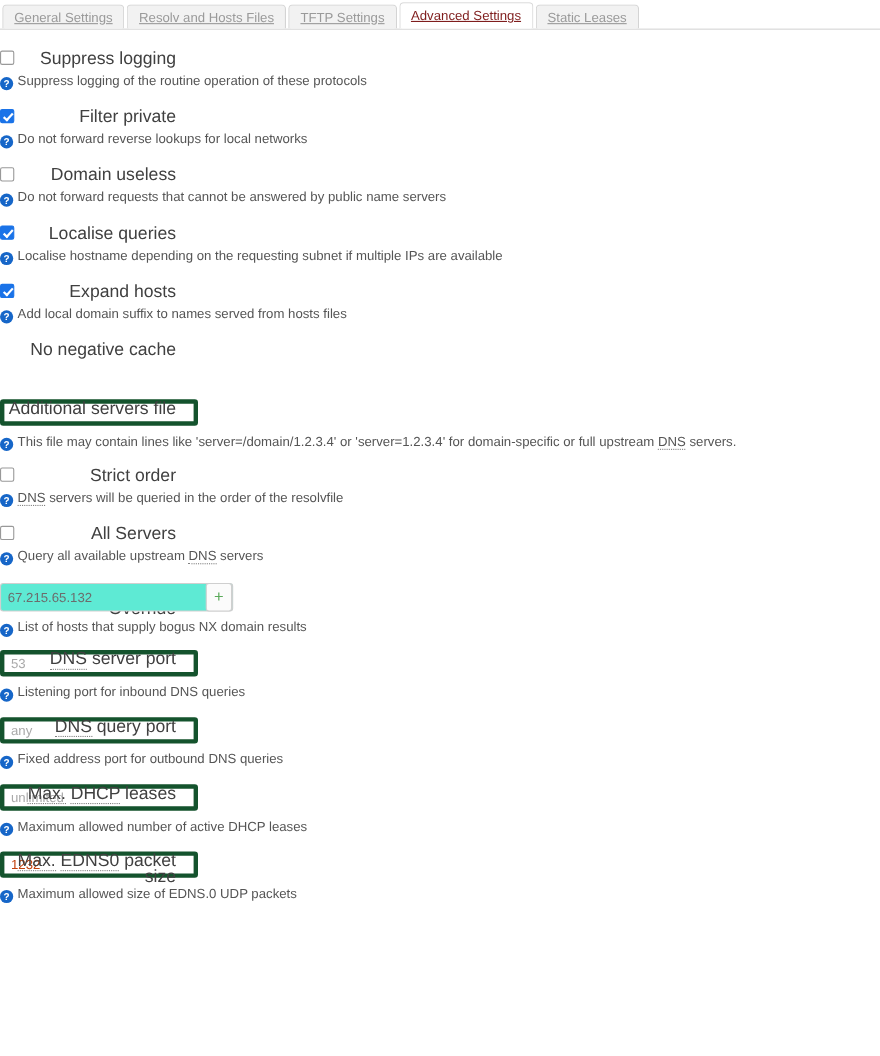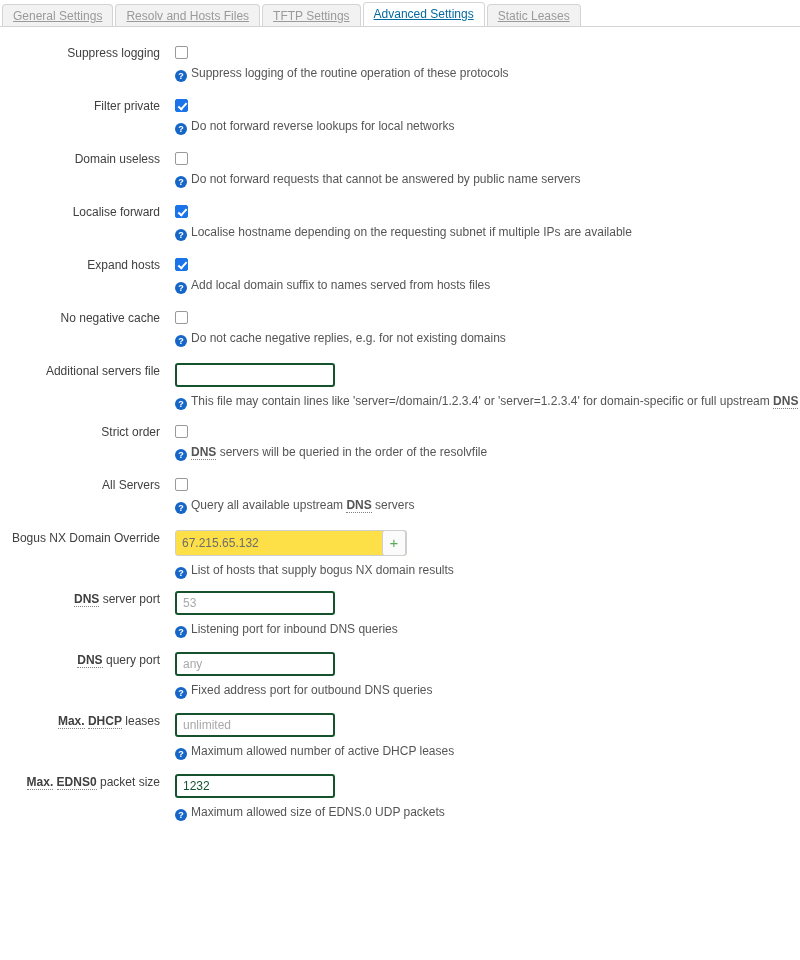--- a/index.html
+++ b/index.html
@@ -42,21 +42,21 @@
     position: relative;
     top: 1px;
     vertical-align: bottom;
     margin-right: 2px;
     cursor: pointer;
     user-select: none;
     text-decoration: underline;
   }
   .tab.active {
     background: #ffffff;
-    color: #0369a1;
+    color: #7f1d1d;
     border-color: #d4d4d4;
     height: 24px;
     line-height: 23px;
     margin-top: 1px;
     top: 1px;
     z-index: 3;
   }
 
   
   .form {
@@ -67,26 +67,25 @@
     min-height: 53px;
   }
   .row.field { min-height: 61px; }
 
   .label {
     position: absolute;
     left: 0;
     top: 3px;
     width: 160px;
     text-align: right;
-    font-size: 12px;
+    font-size: 16px;
     color: #404040;
     line-height: 15px;
   }
   .control {
-    margin-left: 175px;
     padding-top: 2px;
   }
 
   
   .cb {
     width: 13px;
     height: 13px;
     box-sizing: border-box;
     border: 1px solid #999999;
     border-radius: 2px;
@@ -107,44 +106,44 @@
     top: 0.5px;
     width: 3px;
     height: 7px;
     border: solid #ffffff;
     border-width: 0 2px 2px 0;
     transform: rotate(42deg);
   }
 
   
   .txt {
-    width: 160px;
+    width: 180px;
     height: 24px;
     box-sizing: border-box;
-    border: 2px solid #14532d;
+    border: 4px solid #14532d;
     border-radius: 3px;
     background: #ffffff;
     padding: 0 6px;
     font-family: "Liberation Sans", sans-serif;
     font-size: 12px;
-    color: #14532d;
+    color: #c2410c;
     outline: none;
     vertical-align: top;
   }
   .txt::placeholder { color: #a9a9a9; opacity: 1; }
 
   
   .dynlist {
     display: inline-block;
-    width: 232px;
+    width: 212px;
     height: 26px;
     box-sizing: border-box;
     border: 1px solid #cfcfcf;
     border-radius: 3px;
-    background: #fde047;
+    background: #5eead4;
     position: relative;
     vertical-align: top;
   }
   .dynlist .dval {
     position: absolute;
     left: 6px;
     top: 4px;
     font-size: 12px;
     color: #6c6c6c;
     line-height: 16px;
@@ -188,21 +187,20 @@
     text-align: center;
     vertical-align: -2px;
     margin-right: 4px;
     font-family: "Liberation Sans", sans-serif;
     cursor: help;
   }
   abbr, .abbr {
     text-decoration: none;
     border-bottom: 1px dotted #808080;
     cursor: help;
-    font-weight: bold;
   }
 </style>
 </head>
 <body>
 
 <div class="tabbar" id="tabbar"><span class="tab">General Settings</span><span class="tab">Resolv and Hosts Files</span><span class="tab">TFTP Settings</span><span class="tab active">Advanced Settings</span><span class="tab">Static Leases</span></div>
 
 <div class="form" id="form">
     <div class="row">
       <div class="label">Suppress logging</div>
@@ -219,39 +217,35 @@
       </div>
     </div>
     <div class="row">
       <div class="label">Domain useless</div>
       <div class="control">
         <span class="cb"></span>
         <div class="help"><span class="qicon">?</span><span>Do not forward requests that cannot be answered by public name servers</span></div>
       </div>
     </div>
     <div class="row">
-      <div class="label">Localise forward</div>
+      <div class="label">Localise queries</div>
       <div class="control">
         <span class="cb checked"></span>
         <div class="help"><span class="qicon">?</span><span>Localise hostname depending on the requesting subnet if multiple IPs are available</span></div>
       </div>
     </div>
     <div class="row">
       <div class="label">Expand hosts</div>
       <div class="control">
         <span class="cb checked"></span>
         <div class="help"><span class="qicon">?</span><span>Add local domain suffix to names served from hosts files</span></div>
       </div>
     </div>
     <div class="row">
       <div class="label">No negative cache</div>
-      <div class="control">
-        <span class="cb"></span>
-        <div class="help"><span class="qicon">?</span><span>Do not cache negative replies, e.g. for not existing domains</span></div>
-      </div>
     </div>
     <div class="row field">
       <div class="label">Additional servers file</div>
       <div class="control"><input type="text" class="txt" value="" style=""><div class="help"><span class="qicon">?</span>This file may contain lines like 'server=/domain/1.2.3.4' or 'server=1.2.3.4' for domain-specific or full upstream <abbr class="abbr">DNS</abbr> servers.</div></div>
     </div>
     <div class="row">
       <div class="label">Strict order</div>
       <div class="control">
         <span class="cb"></span>
         <div class="help"><span class="qicon">?</span><abbr class="abbr">DNS</abbr> servers will be queried in the order of the resolvfile</div>

